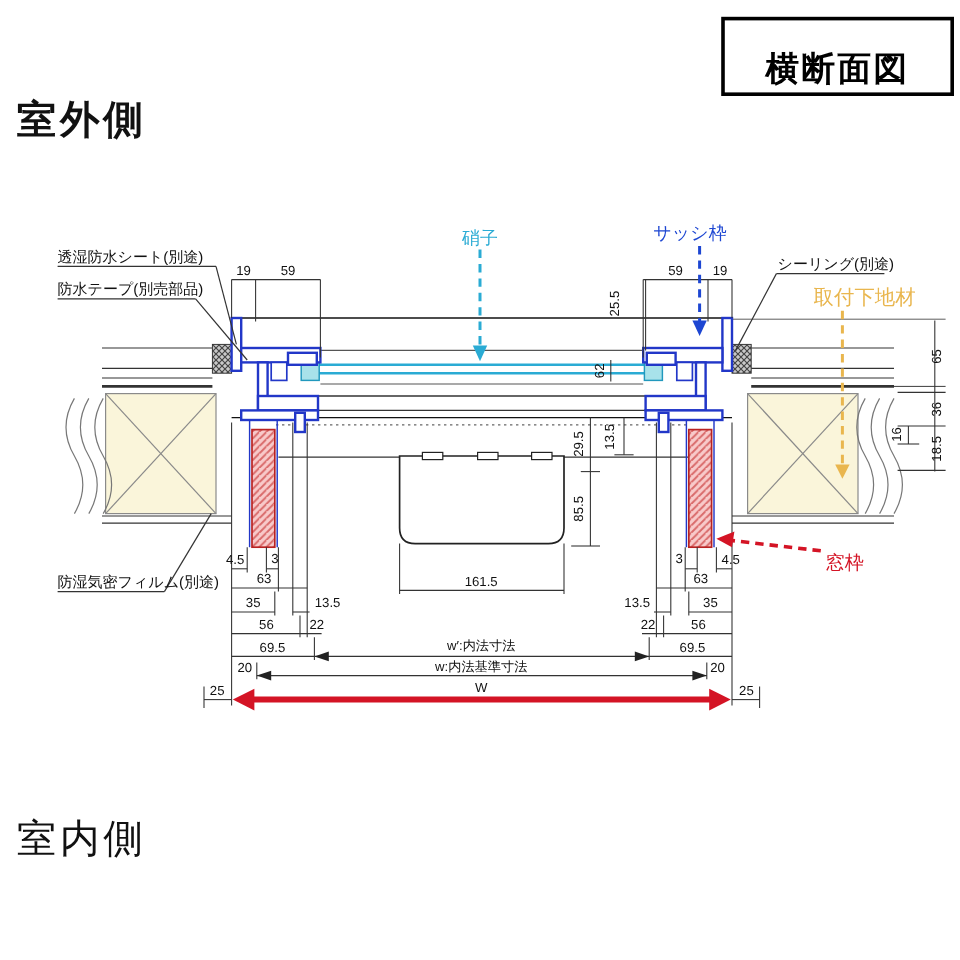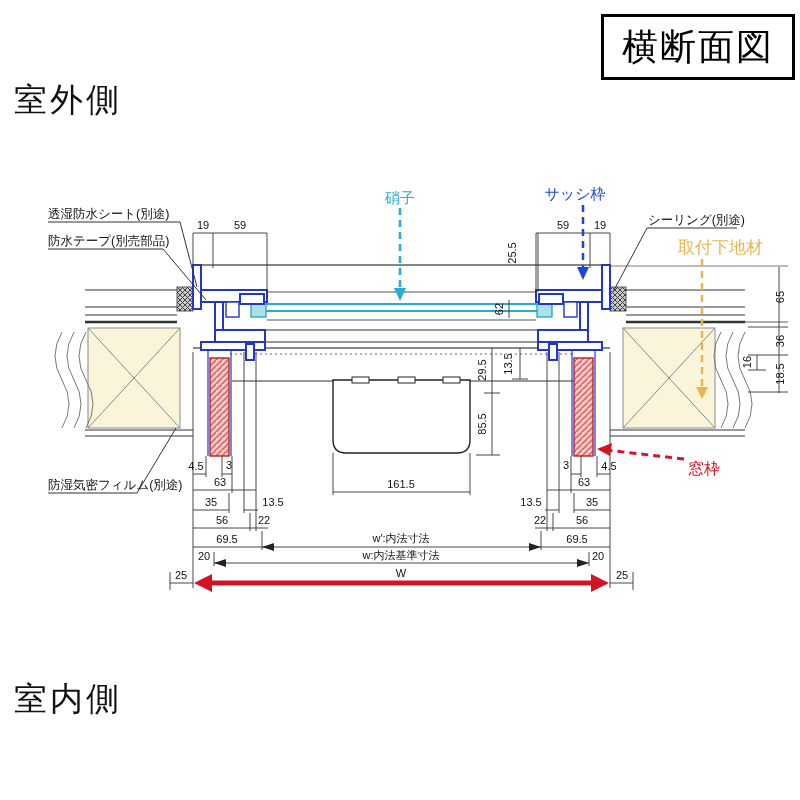--- a/index.html
+++ b/index.html
@@ -1,19 +1,19 @@
 <!DOCTYPE html>
 <html><head>
 <meta charset="utf-8">
 <style>
   html,body{margin:0;padding:0;background:#fff;}
   #canvas{position:relative;width:800px;height:800px;background:#fff;overflow:hidden;
           font-family:"Liberation Sans","DejaVu Sans",sans-serif;color:#111;}
   .titlebox{position:absolute;left:601px;top:14px;width:188px;height:60px;border:3px solid #000;
-            display:flex;align-items:center;justify-content:center;font-size:36px;font-weight:400;
+            display:flex;align-items:flex-end;justify-content:center;font-size:28px;font-weight:700;
             letter-spacing:2px;color:#000;background:#fff;}
   .sidelabel{position:absolute;left:14px;font-size:33px;color:#111;letter-spacing:3px;}
   svg{position:absolute;left:0;top:0;}
   text{font-family:"Liberation Sans","DejaVu Sans",sans-serif;}
   .dim{font-size:11px;fill:#111;}
   .lbl{font-size:12.5px;fill:#111;}
 </style>
 </head>
 <body>
 <div id="canvas">
@@ -284,16 +284,16 @@
   <g>
     <text x="688" y="474" font-size="16" fill="#d41425">窓枠</text>
     <line x1="684" y1="459" x2="606" y2="450" stroke="#d41425" stroke-width="3" stroke-dasharray="7,5"></line>
     <polygon points="597,449 612,443 610,456" fill="#d41425"></polygon>
   </g>
 </svg>
 
 <div class="titlebox">
   <span>横断面図</span>
 </div>
-<div class="sidelabel" style="top:78px;">室外側</div>
+<div class="sidelabel" style="top:78px;font-weight:bold;">室外側</div>
 <div class="sidelabel" style="top:677px;">室内側</div>
 
 </div>
 
 </body></html>

